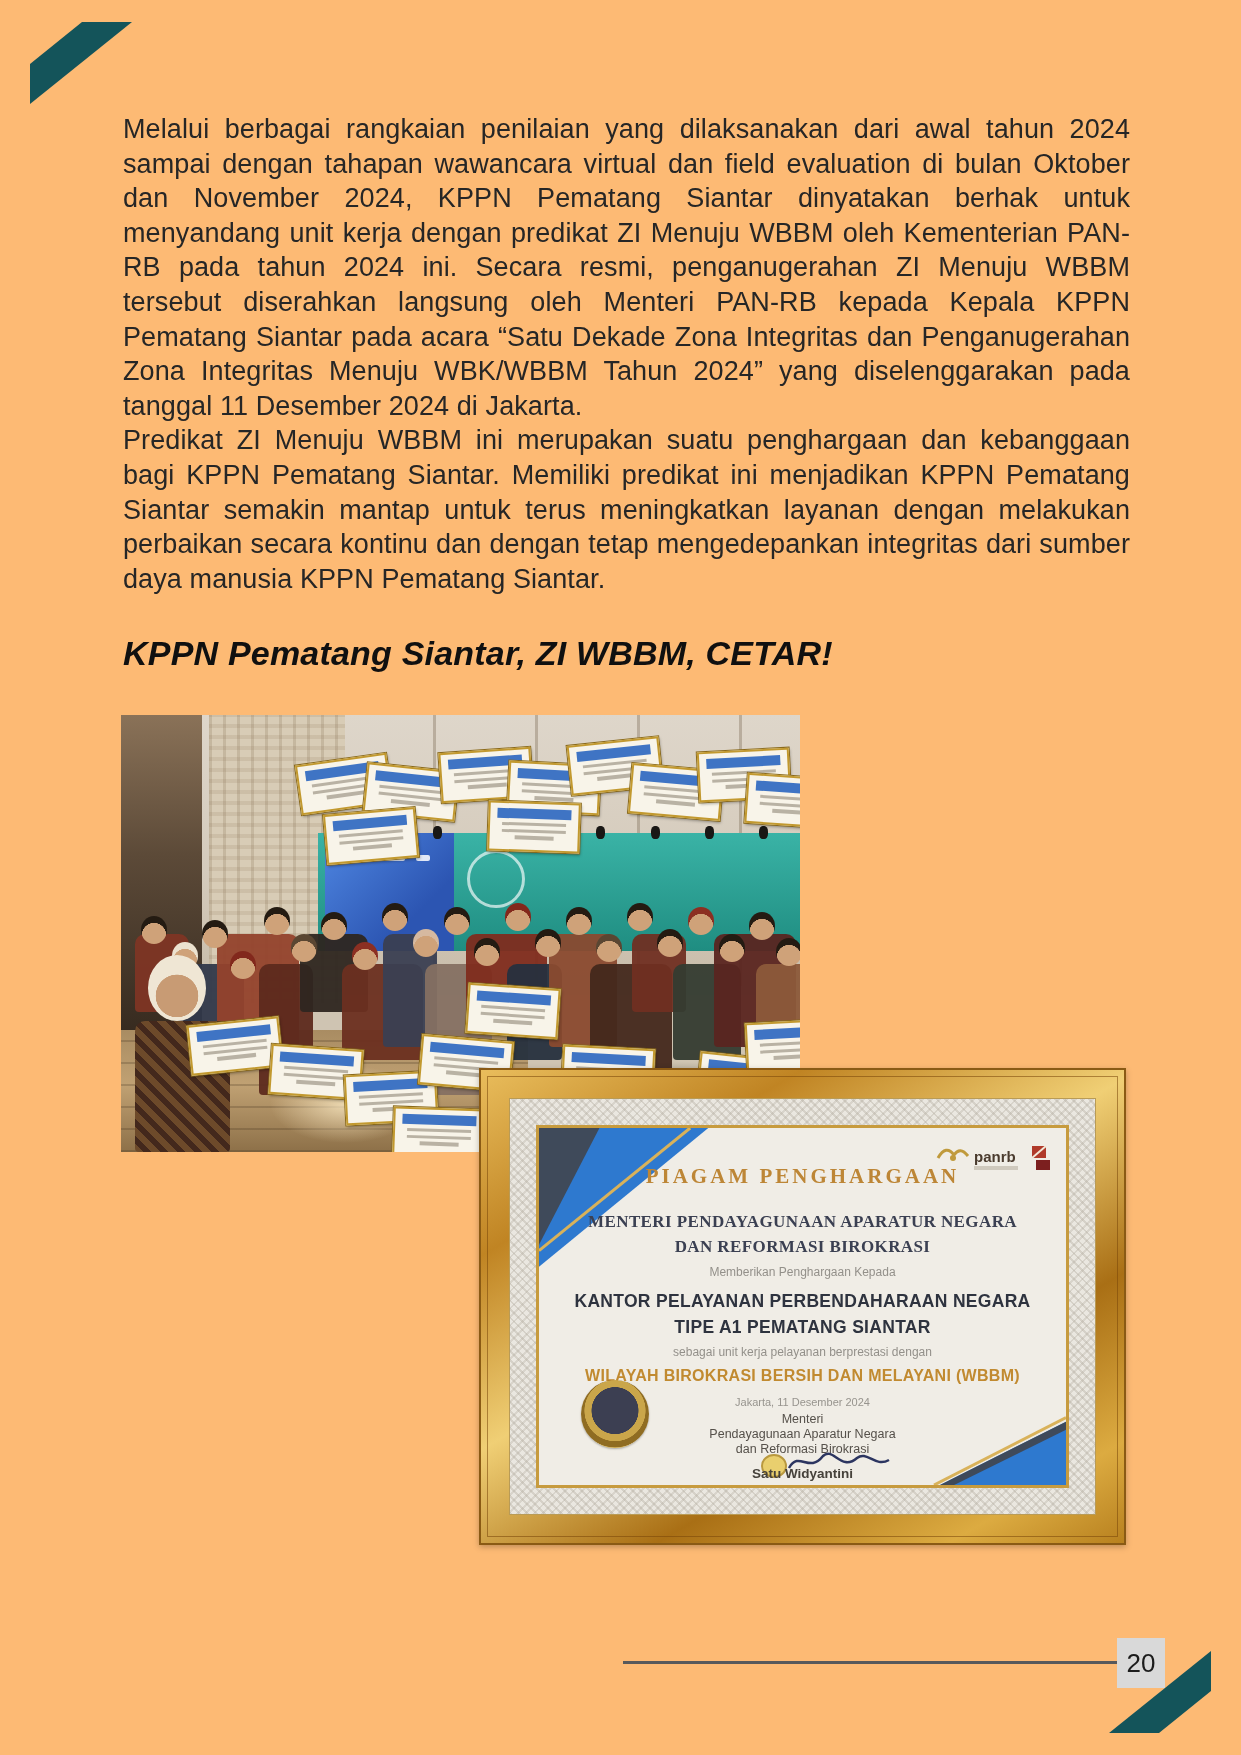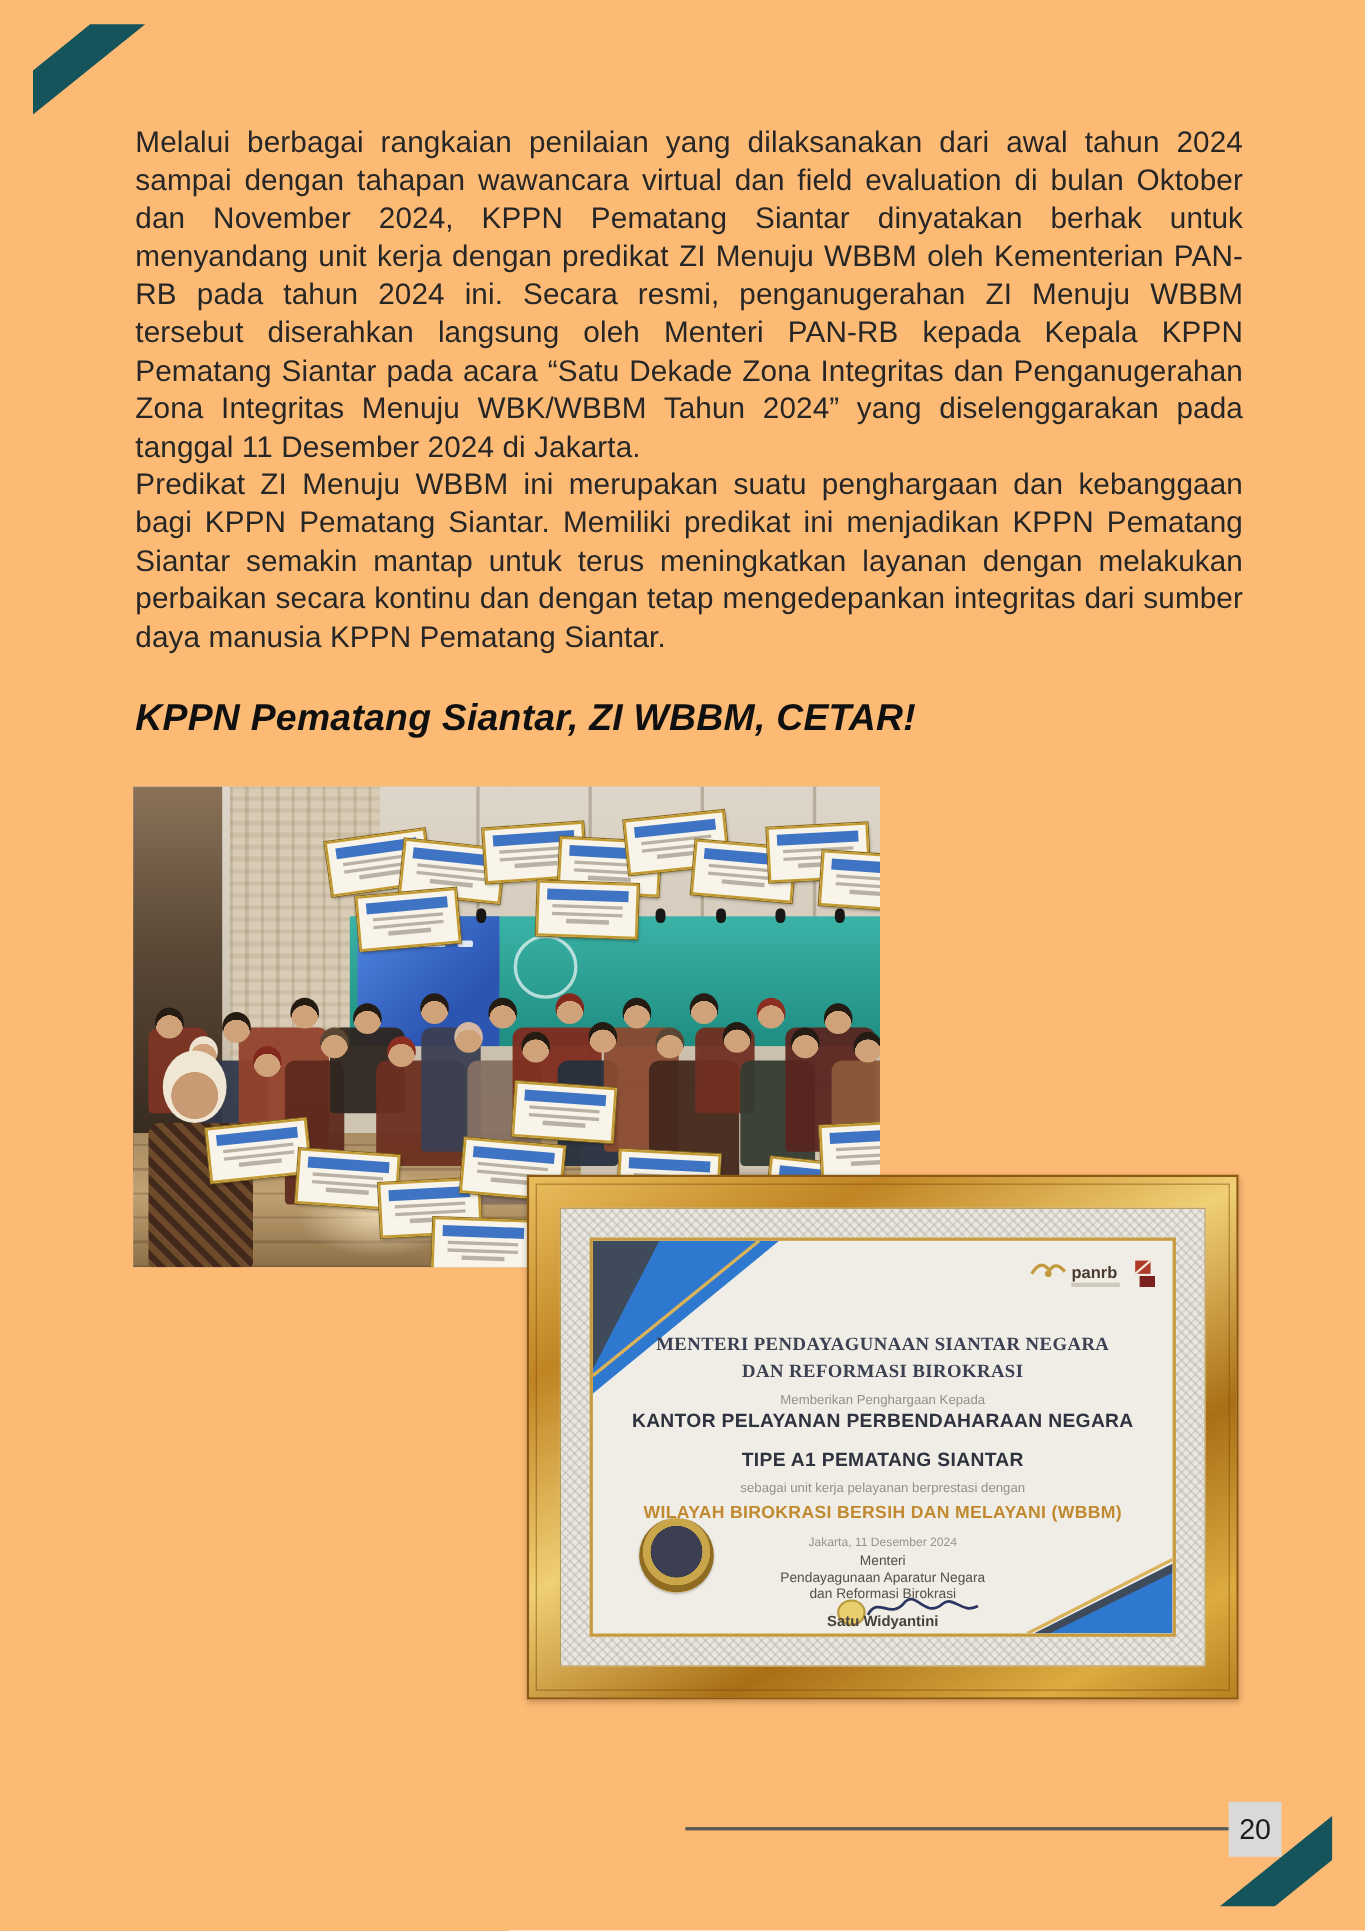--- a/index.html
+++ b/index.html
@@ -65,21 +65,21 @@
               #eae7e0;border:1px solid #b99b56;}
   .cert-paper{position:absolute;inset:26px;background:#f0ede6;border:3px solid #c79b3e;overflow:hidden;}
   .cp-line{position:absolute;left:0;right:0;text-align:center;white-space:nowrap;}
   .cp-title{top:36px;font-family:"Liberation Serif",serif;font-weight:bold;font-size:21px;
             letter-spacing:3px;color:#bd8636;}
   .cp-issuer{font-family:"Liberation Serif",serif;font-weight:bold;font-size:17px;color:#3b4052;letter-spacing:.4px;}
   .cp-i1{top:84px;} .cp-i2{top:109px;}
   .cp-small{font-size:12px;color:#93908a;}
   .cp-give{top:137px;}
   .cp-rcpt{font-weight:bold;font-size:17.5px;color:#2e333f;letter-spacing:.3px;}
-  .cp-r1{top:153px;} .cp-r2{top:189px;}
+  .cp-r1{top:163px;} .cp-r2{top:189px;}
   .cp-as{top:217px;}
   .cp-award{top:239px;font-weight:bold;font-size:16px;color:#c18a30;letter-spacing:.3px;}
   .cp-date{top:268px;font-size:11px;color:#97948e;}
   .cp-s1{top:284px;font-size:12.5px;color:#55504a;}
   .cp-s2{top:299px;font-size:12.5px;color:#55504a;}
   .cp-s3{top:314px;font-size:12.5px;color:#55504a;}
   .cp-name{top:338px;font-size:13.5px;color:#46423b;font-weight:bold;}
   .cp-seal{position:absolute;left:42px;top:252px;width:68px;height:68px;border-radius:50%;
            background:radial-gradient(circle at 50% 45%,#3c3f52 0 46%,#caa64a 47% 60%,#8f6c22 61% 72%,#caa64a 73% 100%);
            box-shadow:0 1px 2px rgba(0,0,0,.3);}
@@ -325,21 +325,22 @@
           <svg width="120" height="34" viewBox="0 0 120 34">
             <path d="M6,16 Q14,2 22,13 Q28,4 36,14" stroke="#c09a3c" stroke-width="3" fill="none"></path>
             <circle cx="21" cy="16" r="3" fill="#c09a3c"></circle>
             <text x="42" y="20" font-family="Liberation Sans,sans-serif" font-size="15" font-weight="bold" fill="#4a3b2e">panrb</text>
             <rect x="42" y="24" width="44" height="4" fill="#cfc9bd"></rect>
             <rect x="100" y="4" width="14" height="12" fill="#b03a2a"></rect>
             <rect x="104" y="18" width="14" height="10" fill="#7c1f1f"></rect>
             <line x1="100" y1="16" x2="114" y2="4" stroke="#f2e8d8" stroke-width="2"></line>
           </svg>
         </div>
-        <div class="cp-line cp-issuer cp-i1">MENTERI PENDAYAGUNAAN SIANTAR NEGARA</div>
+        <div class="cp-line cp-title">PIAGAM PENGHARGAAN</div>
+        <div class="cp-line cp-issuer cp-i1">MENTERI PENDAYAGUNAAN APARATUR NEGARA</div>
         <div class="cp-line cp-issuer cp-i2">DAN REFORMASI BIROKRASI</div>
         <div class="cp-line cp-small cp-give">Memberikan Penghargaan Kepada</div>
         <div class="cp-line cp-rcpt cp-r1">KANTOR PELAYANAN PERBENDAHARAAN NEGARA</div>
         <div class="cp-line cp-rcpt cp-r2">TIPE A1 PEMATANG SIANTAR</div>
         <div class="cp-line cp-small cp-as">sebagai unit kerja pelayanan berprestasi dengan</div>
         <div class="cp-line cp-award">WILAYAH BIROKRASI BERSIH DAN MELAYANI (WBBM)</div>
         <div class="cp-line cp-date">Jakarta, 11 Desember 2024</div>
         <div class="cp-line cp-s1">Menteri</div>
         <div class="cp-line cp-s2">Pendayagunaan Aparatur Negara</div>
         <div class="cp-line cp-s3">dan Reformasi Birokrasi</div>

